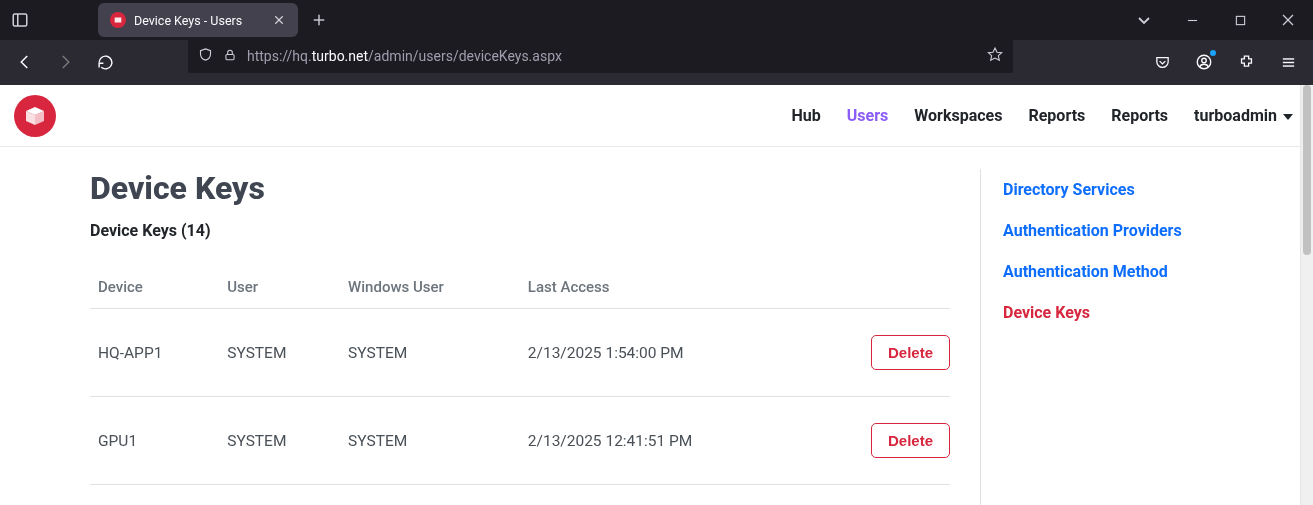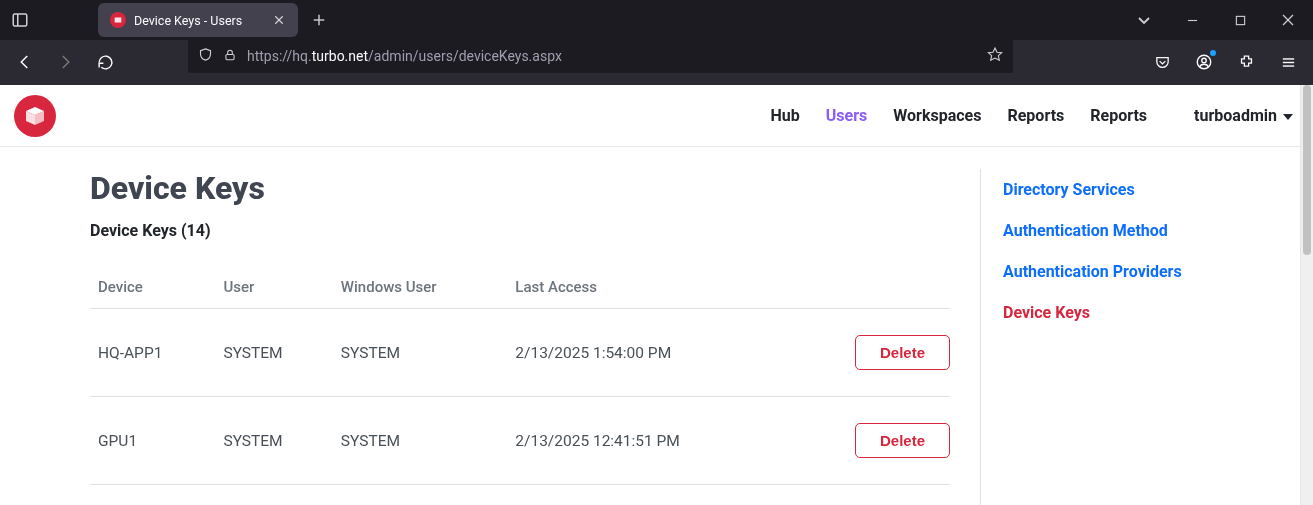--- a/index.html
+++ b/index.html
@@ -74,40 +74,40 @@
   .app-header{
     display:flex;align-items:center;height:62px;padding:0 20px 0 14px;border-bottom:1px solid #e8e8e8;
   }
   .brand{
     width:42px;height:42px;border-radius:50%;background:#d7263d;display:flex;align-items:center;justify-content:center;
   }
   .brand svg{width:24px;height:24px;}
   .topnav{margin-left:auto;display:flex;gap:26px;align-items:flex-end;font-weight:700;font-size:16px;color:#212529;}
   .topnav .item{cursor:pointer;}
   .topnav .item.active{color:#8b5cf6;}
-  .usermenu{display:flex;align-items:center;gap:6px;margin-left:21px;}
+  .usermenu{display:flex;align-items:center;gap:6px;}
   .caret{width:0;height:0;border-left:5px solid transparent;border-right:5px solid transparent;border-top:6px solid #212529;display:inline-block;margin-top:2px;}
 
   .content{
     display:flex;padding:22px 16px 0 90px;
   }
   .main{flex:1;max-width:860px;}
   h1{font-size:32px;font-weight:800;color:#3f4551;margin-bottom:14px;}
   .sub{font-size:16px;font-weight:700;color:#212529;margin-bottom:26px;}
   table{width:100%;border-collapse:collapse;}
   thead th{
     text-align:left;font-weight:500;color:#6c757d;font-size:15px;
     padding:12px 8px;border-bottom:1px solid #dee2e6;
   }
   tbody td{
     padding:26px 8px;border-bottom:1px solid #dee2e6;font-size:15.5px;color:#495057;
   }
   .btn-del{
     border:1px solid #d7263d;color:#d7263d;background:#fff;
-    padding:8px 24px;border-radius:5px;font-weight:700;font-size:15px;cursor:pointer;
+    padding:8px 16px;border-radius:5px;font-weight:700;font-size:15px;cursor:pointer;
   }
   td.actions{text-align:right;padding-right:0;}
 
   .sidebar{
     width:300px;border-left:1px solid #dee2e6;padding:0 0 0 22px;margin-left:30px;
   }
   .sidebar a{
     display:block;font-weight:700;font-size:16px;color:#0d6efd;text-decoration:none;
     padding:11px 0;
   }
@@ -303,22 +303,22 @@
             <td class="faded"></td>
             <td class="faded"></td>
             <td class="actions" style="padding-bottom:0;"><button class="btn-del" style="border-bottom:none;border-radius:5px 5px 0 0;padding-bottom:2px;">Delete</button></td>
           </tr>
         </tbody>
       </table>
     </div>
 
     <div class="sidebar">
       <a href="#">Directory Services</a>
+      <a href="#">Authentication Providers</a>
       <a href="#">Authentication Method</a>
-      <a href="#">Authentication Providers</a>
       <a href="#" class="active">Device Keys</a>
     </div>
   </div>
 
   <div class="page-scroll">
     <div class="page-scroll-thumb"></div>
   </div>
 </div>
 
 </body></html>

